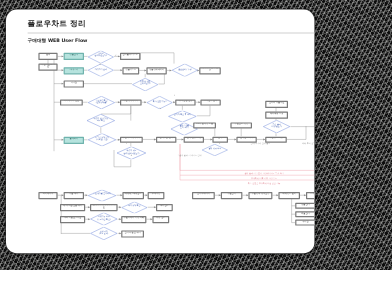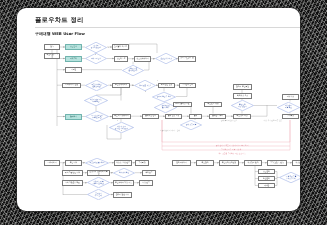--- a/index.html
+++ b/index.html
@@ -17,21 +17,21 @@
     overflow:hidden;
   }
   #frame:before{
     content:"";position:absolute;left:0;top:0;right:0;bottom:0;
     background:
       repeating-linear-gradient(115deg,rgba(255,255,255,.30) 0 1px,transparent 1px 3px),
       repeating-linear-gradient(-20deg,rgba(240,245,235,.22) 0 1px,transparent 1px 4px);
     mix-blend-mode:screen;
   }
   #card{
-    position:absolute;left:17px;top:8px;width:283px;height:203px;
+    position:absolute;left:5px;top:8px;width:257px;height:203px;
     background:#fff;border-radius:9px;
     box-shadow:0 0 0 .5px #2a2a2a, 0 1px 4px rgba(0,0,0,.5);
     overflow:hidden;
   }
   #page-title{
     position:absolute;left:18px;top:8px;
     font-size:6.4px;font-weight:bold;color:#1c1c1c;letter-spacing:.2px;
     white-space:nowrap;
   }
   #divider{

